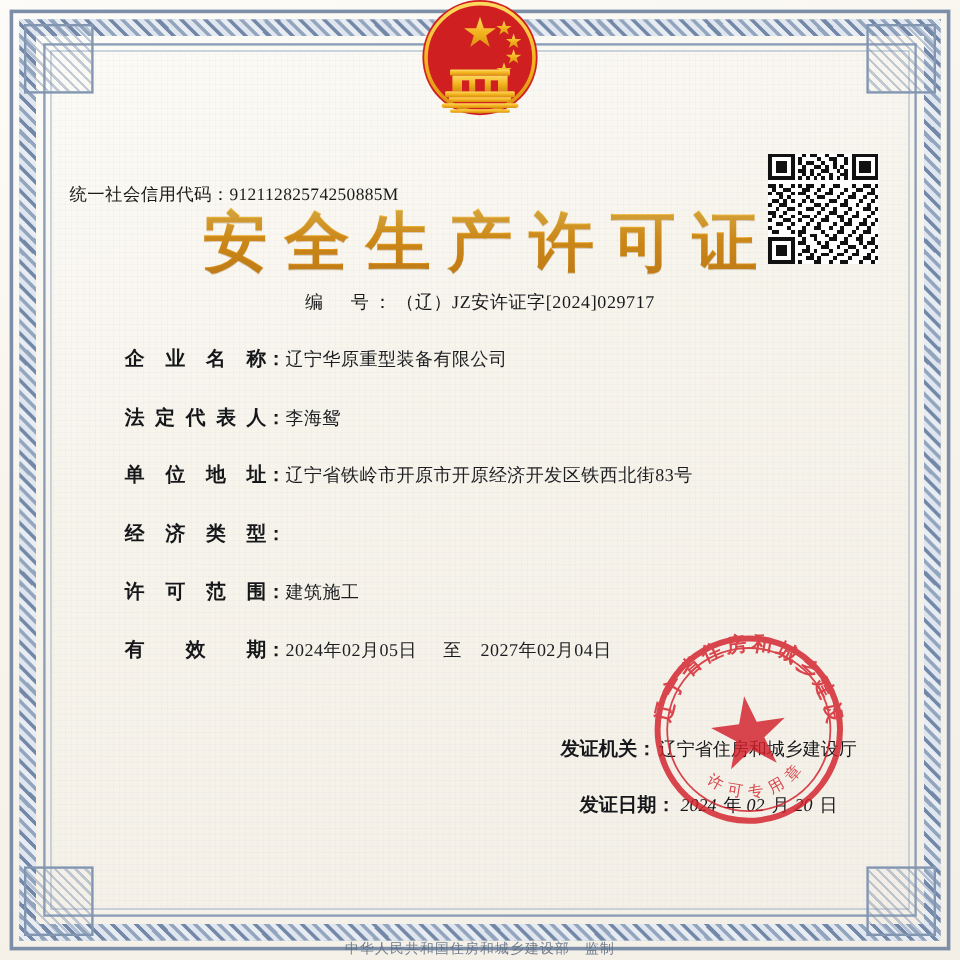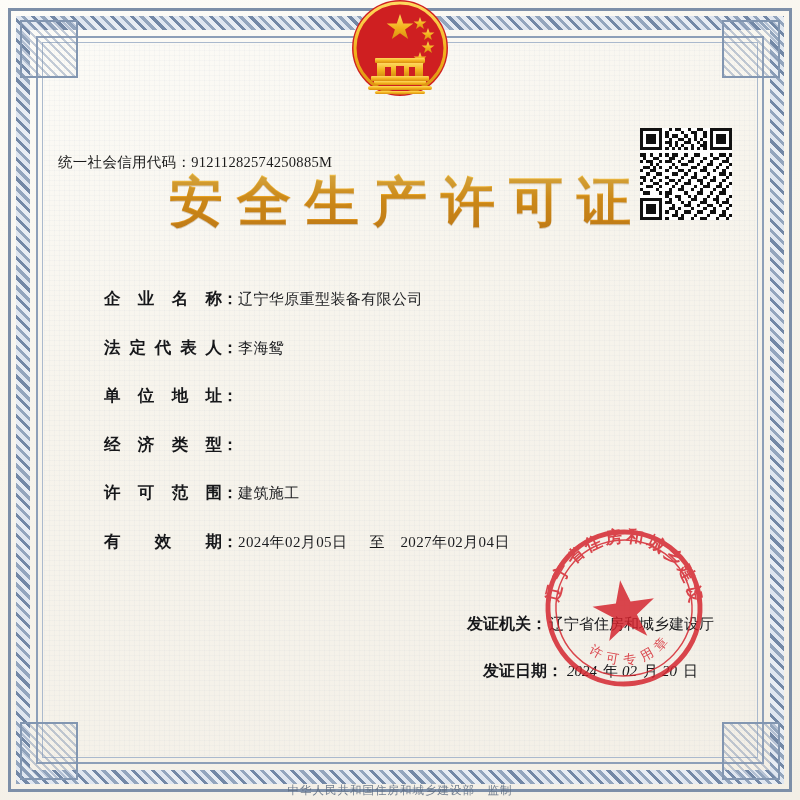--- a/index.html
+++ b/index.html
@@ -491,20 +491,23 @@
       </g>
     </svg>
   </div>
 
   <div class="credit-code">
     <span>统一社会信用代码：</span><span>91211282574250885M</span>
   </div>
 
   <div class="title">安全生产许可证</div>
 
+  <div class="serial">
+    <span class="lbl">编　号：</span><span>（辽）JZ安许证字[2024]029717</span>
+  </div>
 
   <div class="fields">
 
     <div class="field-row">
       <div class="field-label">
         <span>企</span>
         <span>业</span>
         <span>名</span>
         <span>称</span>
       </div>
@@ -525,20 +528,21 @@
     </div>
 
     <div class="field-row">
       <div class="field-label">
         <span>单</span>
         <span>位</span>
         <span>地</span>
         <span>址</span>
       </div>
       <div class="field-colon">：</div>
+      <div class="field-value">辽宁省铁岭市开原市开原经济开发区铁西北街83号</div>
     </div>
 
     <div class="field-row">
       <div class="field-label">
         <span>经</span>
         <span>济</span>
         <span>类</span>
         <span>型</span>
       </div>
       <div class="field-colon">：</div>

